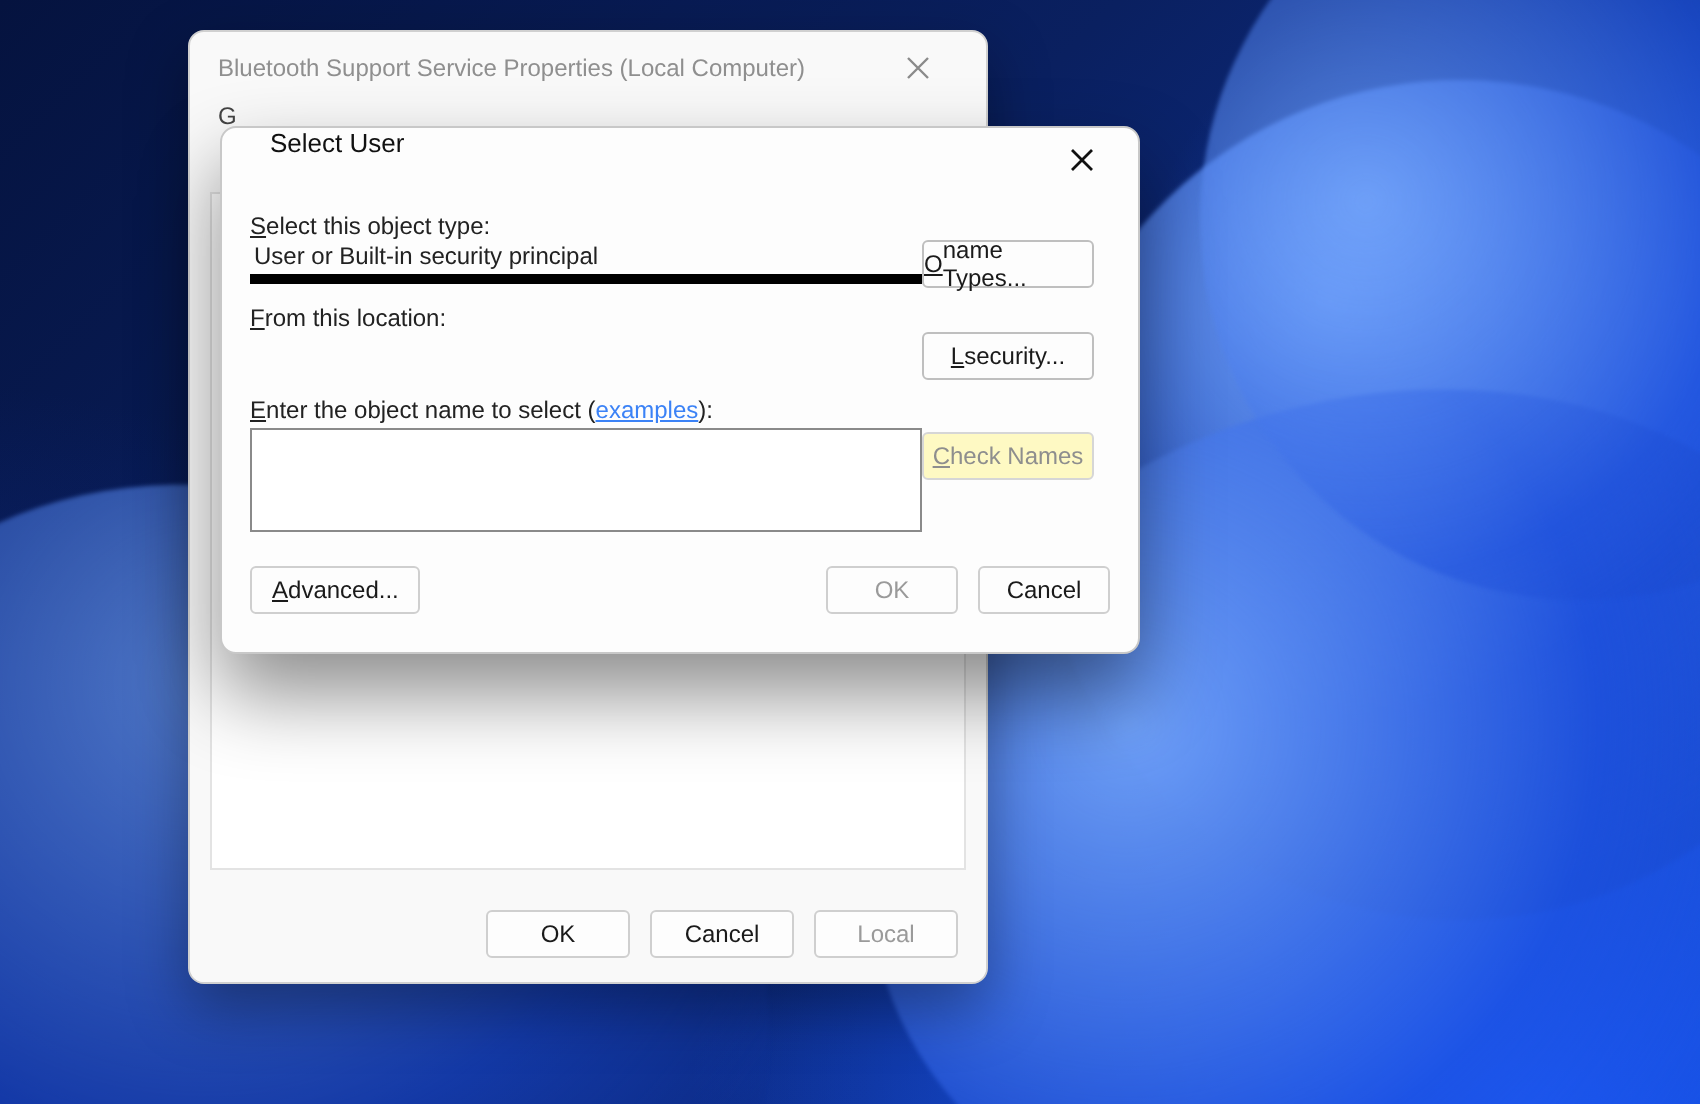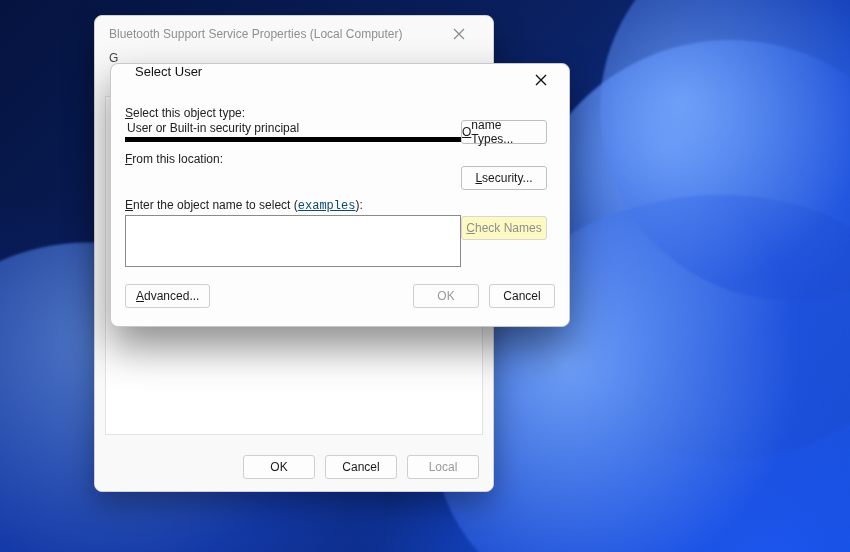--- a/index.html
+++ b/index.html
@@ -140,21 +140,21 @@
   .object-name-box {
     width: 100%;
     height: 52px;
     border: 1px solid #8a8a8a;
     background: #fff;
     padding: 3px 4px;
     font-size: 12px;
     resize: none;
     outline: none;
   }
-  .link { color: #0c4a6e; text-decoration: underline; cursor: pointer; font-family: Liberation Mono, monospace; }
+  .link { color: #3b82f6; text-decoration: underline; cursor: pointer; }
   .dlg-bottom {
     display: flex; align-items: center; gap: 10px;
     margin-top: 14px;
   }
   .dlg-bottom .spacer { flex: 1; }
   .svg-x { width: 12px; height: 12px; }
 </style>
 </head>
 <body>
 

